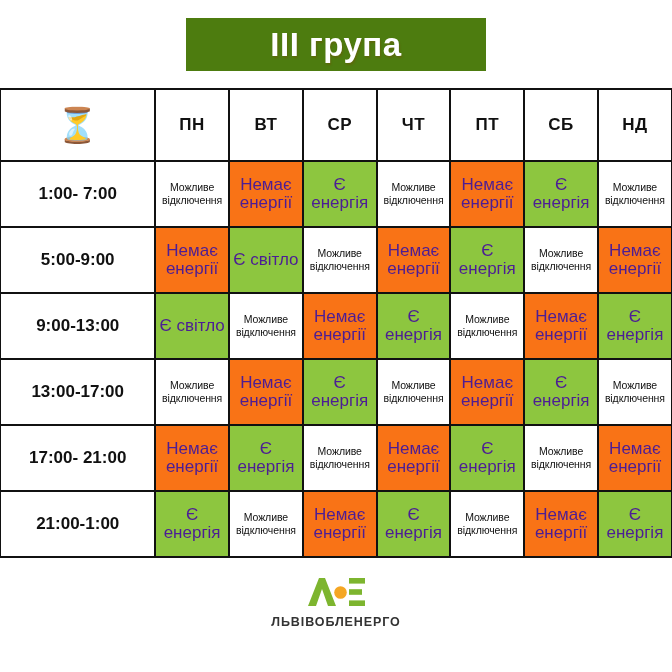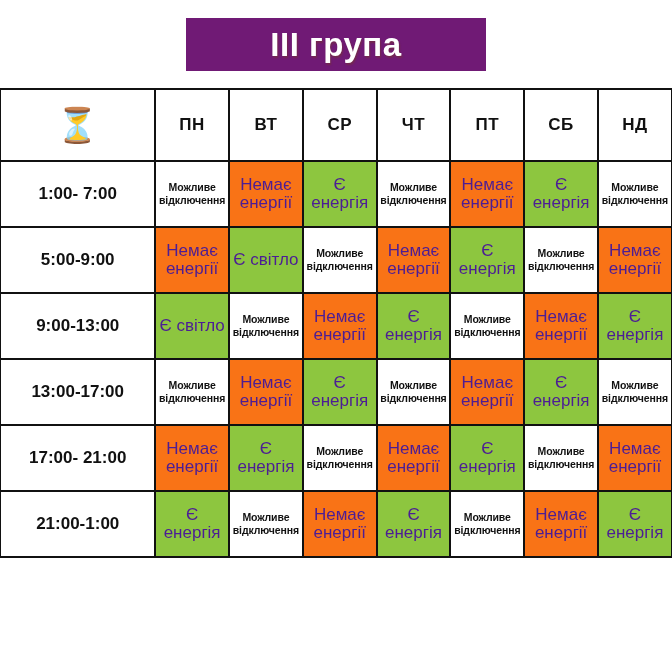--- a/index.html
+++ b/index.html
@@ -28,21 +28,21 @@
   
   .banner-wrap {
     width: 100%;
     height: 88px;
     display: flex;
     align-items: center;
     justify-content: center;
     flex: 0 0 auto;
   }
   .banner {
-    background: #701a75;
+    background: #4d7c0f;
     width: 300px;
     height: 53px;
     display: flex;
     align-items: center;
     justify-content: center;
     box-sizing: border-box;
   }
   .banner-title {
     color: #ffffff;
     font-size: 33px;
@@ -113,21 +113,21 @@
   }
   td.state-none .cell-text,
   td.state-yes  .cell-text {
     color: #4c1d95;
     font-size: 17px;
     font-weight: normal;
   }
   td.state-maybe .cell-text {
     color: #111111;
     font-size: 10.5px;
-    font-weight: bold;
+    font-weight: normal;
     letter-spacing: -0.1px;
     line-height: 1.25;
   }
 
   
   .footer {
     flex: 1 1 auto;
     width: 100%;
     display: flex;
     flex-direction: column;
@@ -323,14 +323,29 @@
           <td class="state-none">
             <span class="cell-text">Немає енергії</span>
           </td>
           <td class="state-yes">
             <span class="cell-text">Є енергія</span>
           </td>
         </tr>
       </tbody>
   </table>
 
+  <div class="footer">
+    <span class="logo-mark">
+      <svg width="60" height="30" viewBox="0 0 60 30" aria-hidden="true">
+
+        <path d="M10 29 L2 29 L13 1 L19 1 L30 29 L22 29 L16 12 Z" fill="#7DB52F"></path>
+
+        <circle cx="34.5" cy="15.5" r="6.3" fill="#F5A623"></circle>
+
+        <rect x="43" y="1" width="16" height="5.6" fill="#7DB52F"></rect>
+        <rect x="43" y="12.2" width="13" height="5.6" fill="#7DB52F"></rect>
+        <rect x="43" y="23.4" width="16" height="5.6" fill="#7DB52F"></rect>
+      </svg>
+    </span>
+    <span class="logo-word">ЛЬВІВОБЛЕНЕРГО</span>
+  </div>
 
 </div>
 
 </body></html>

